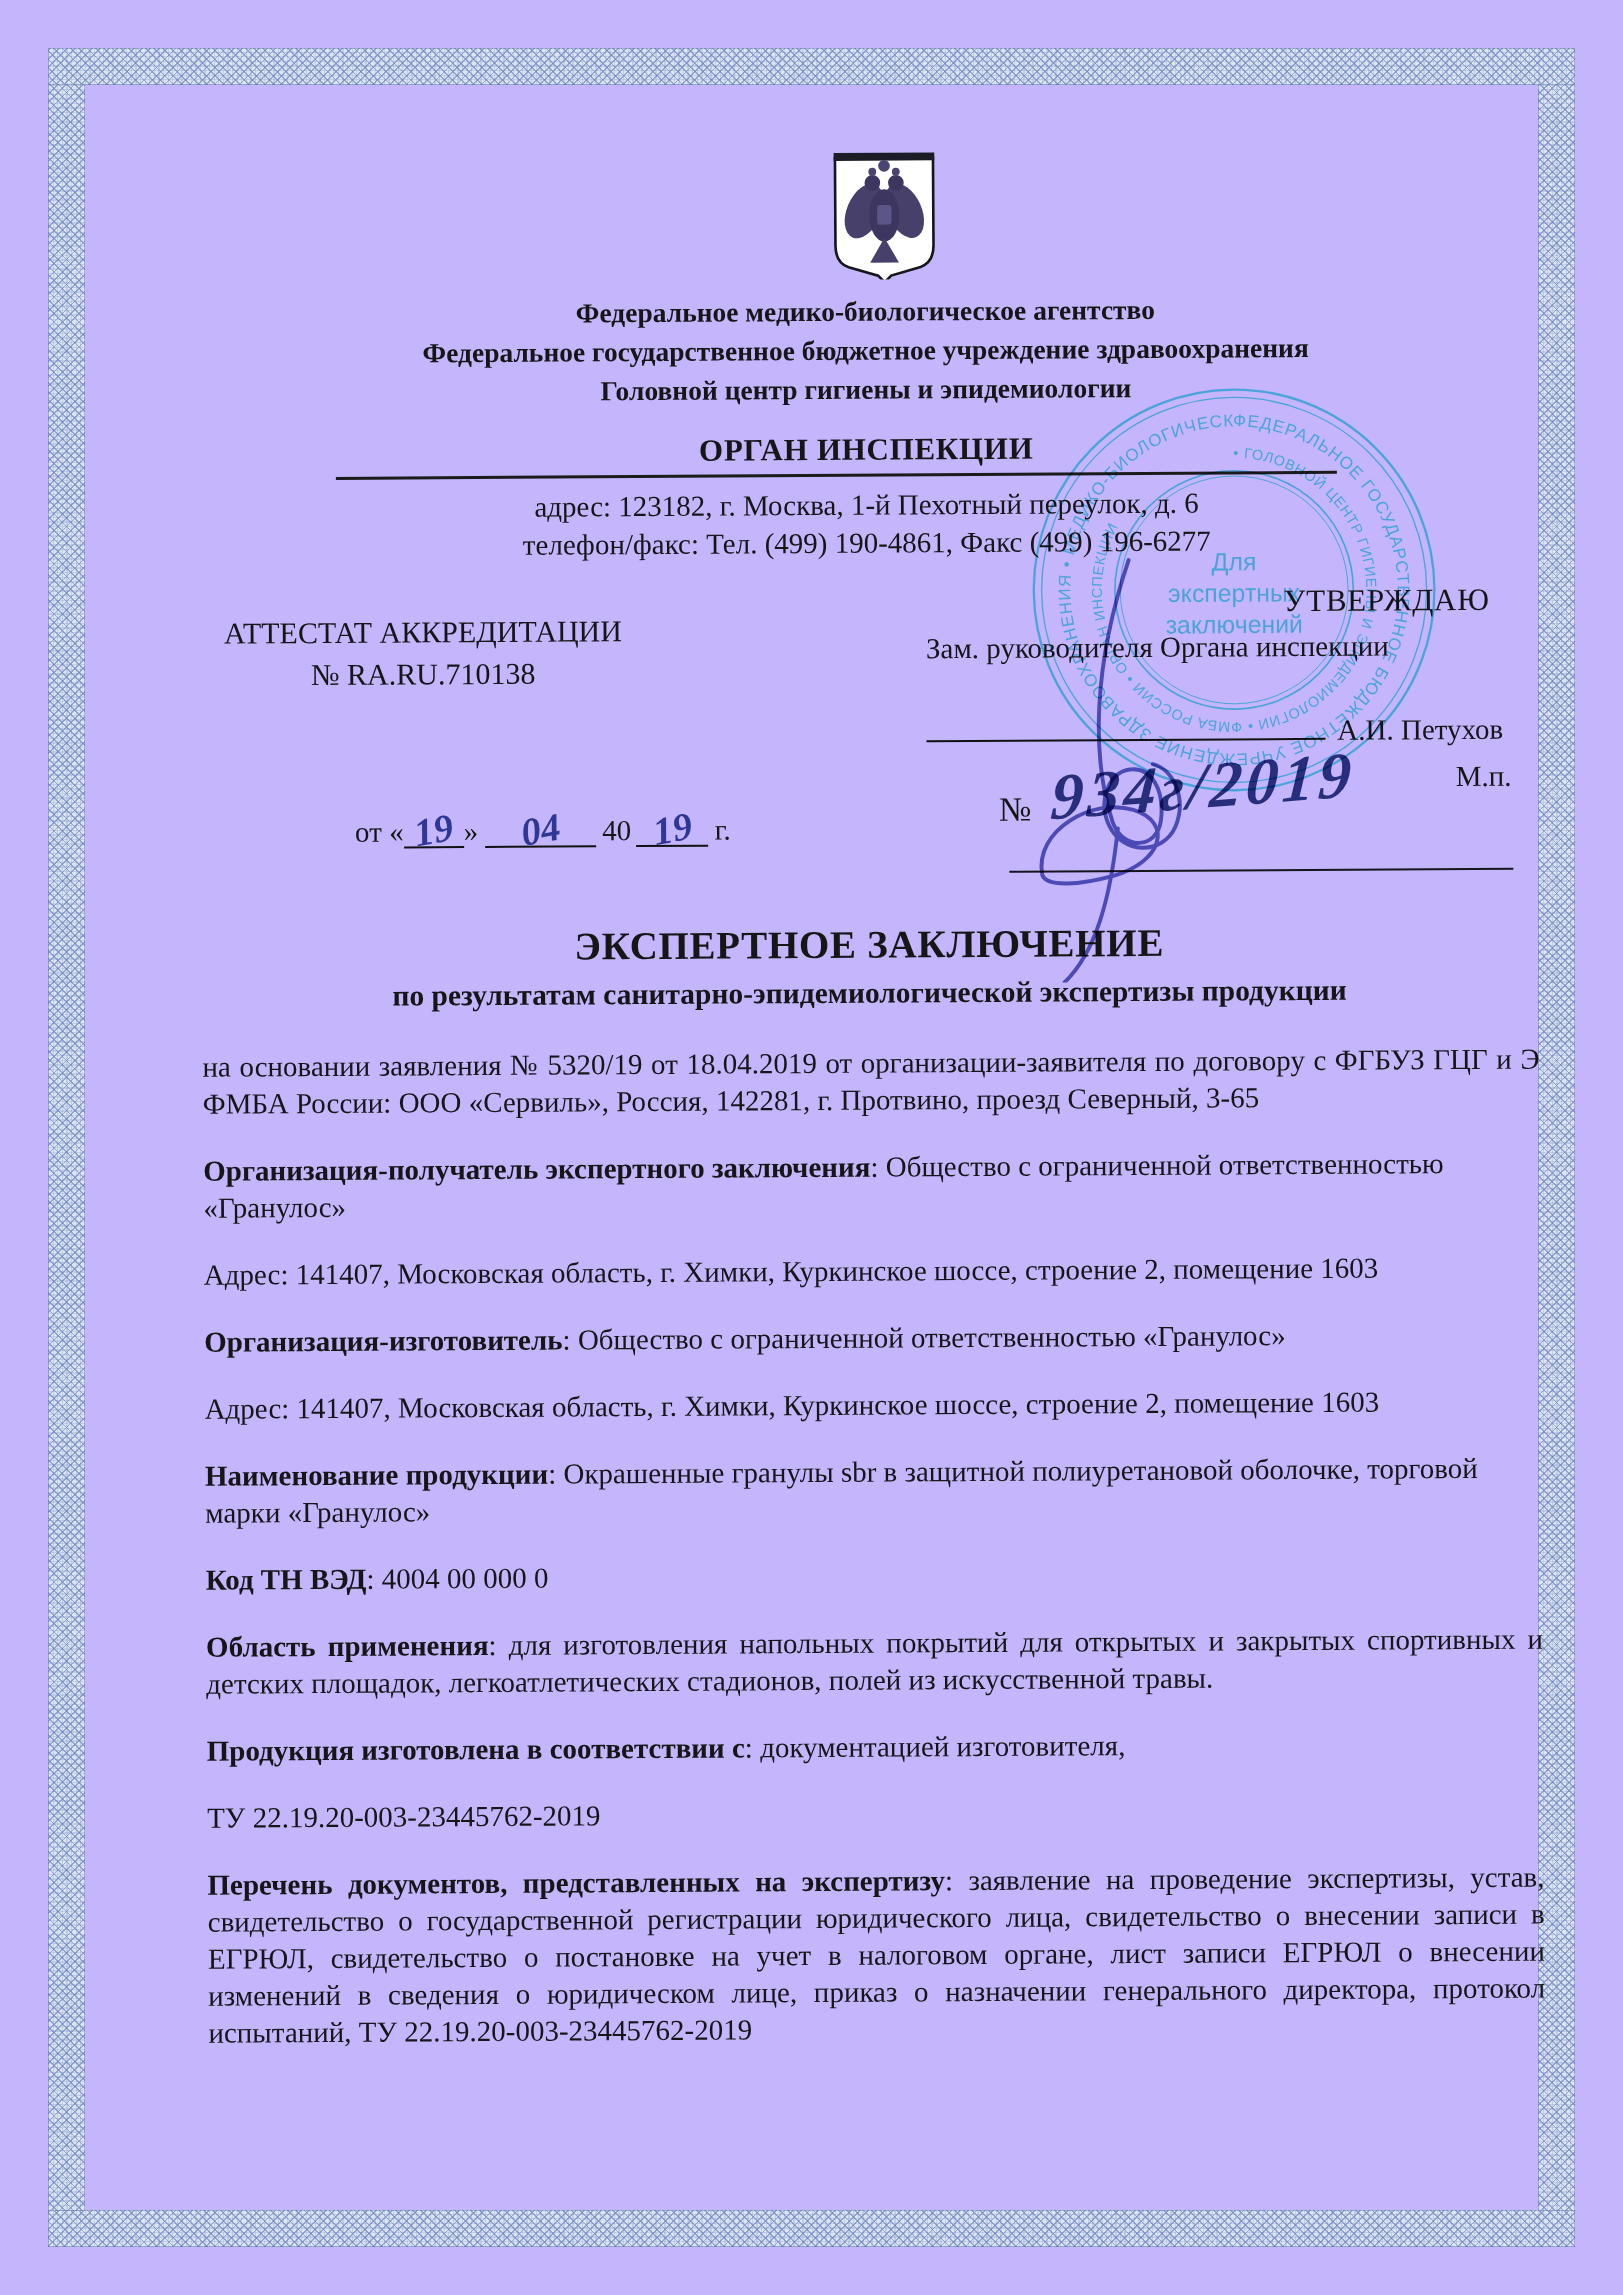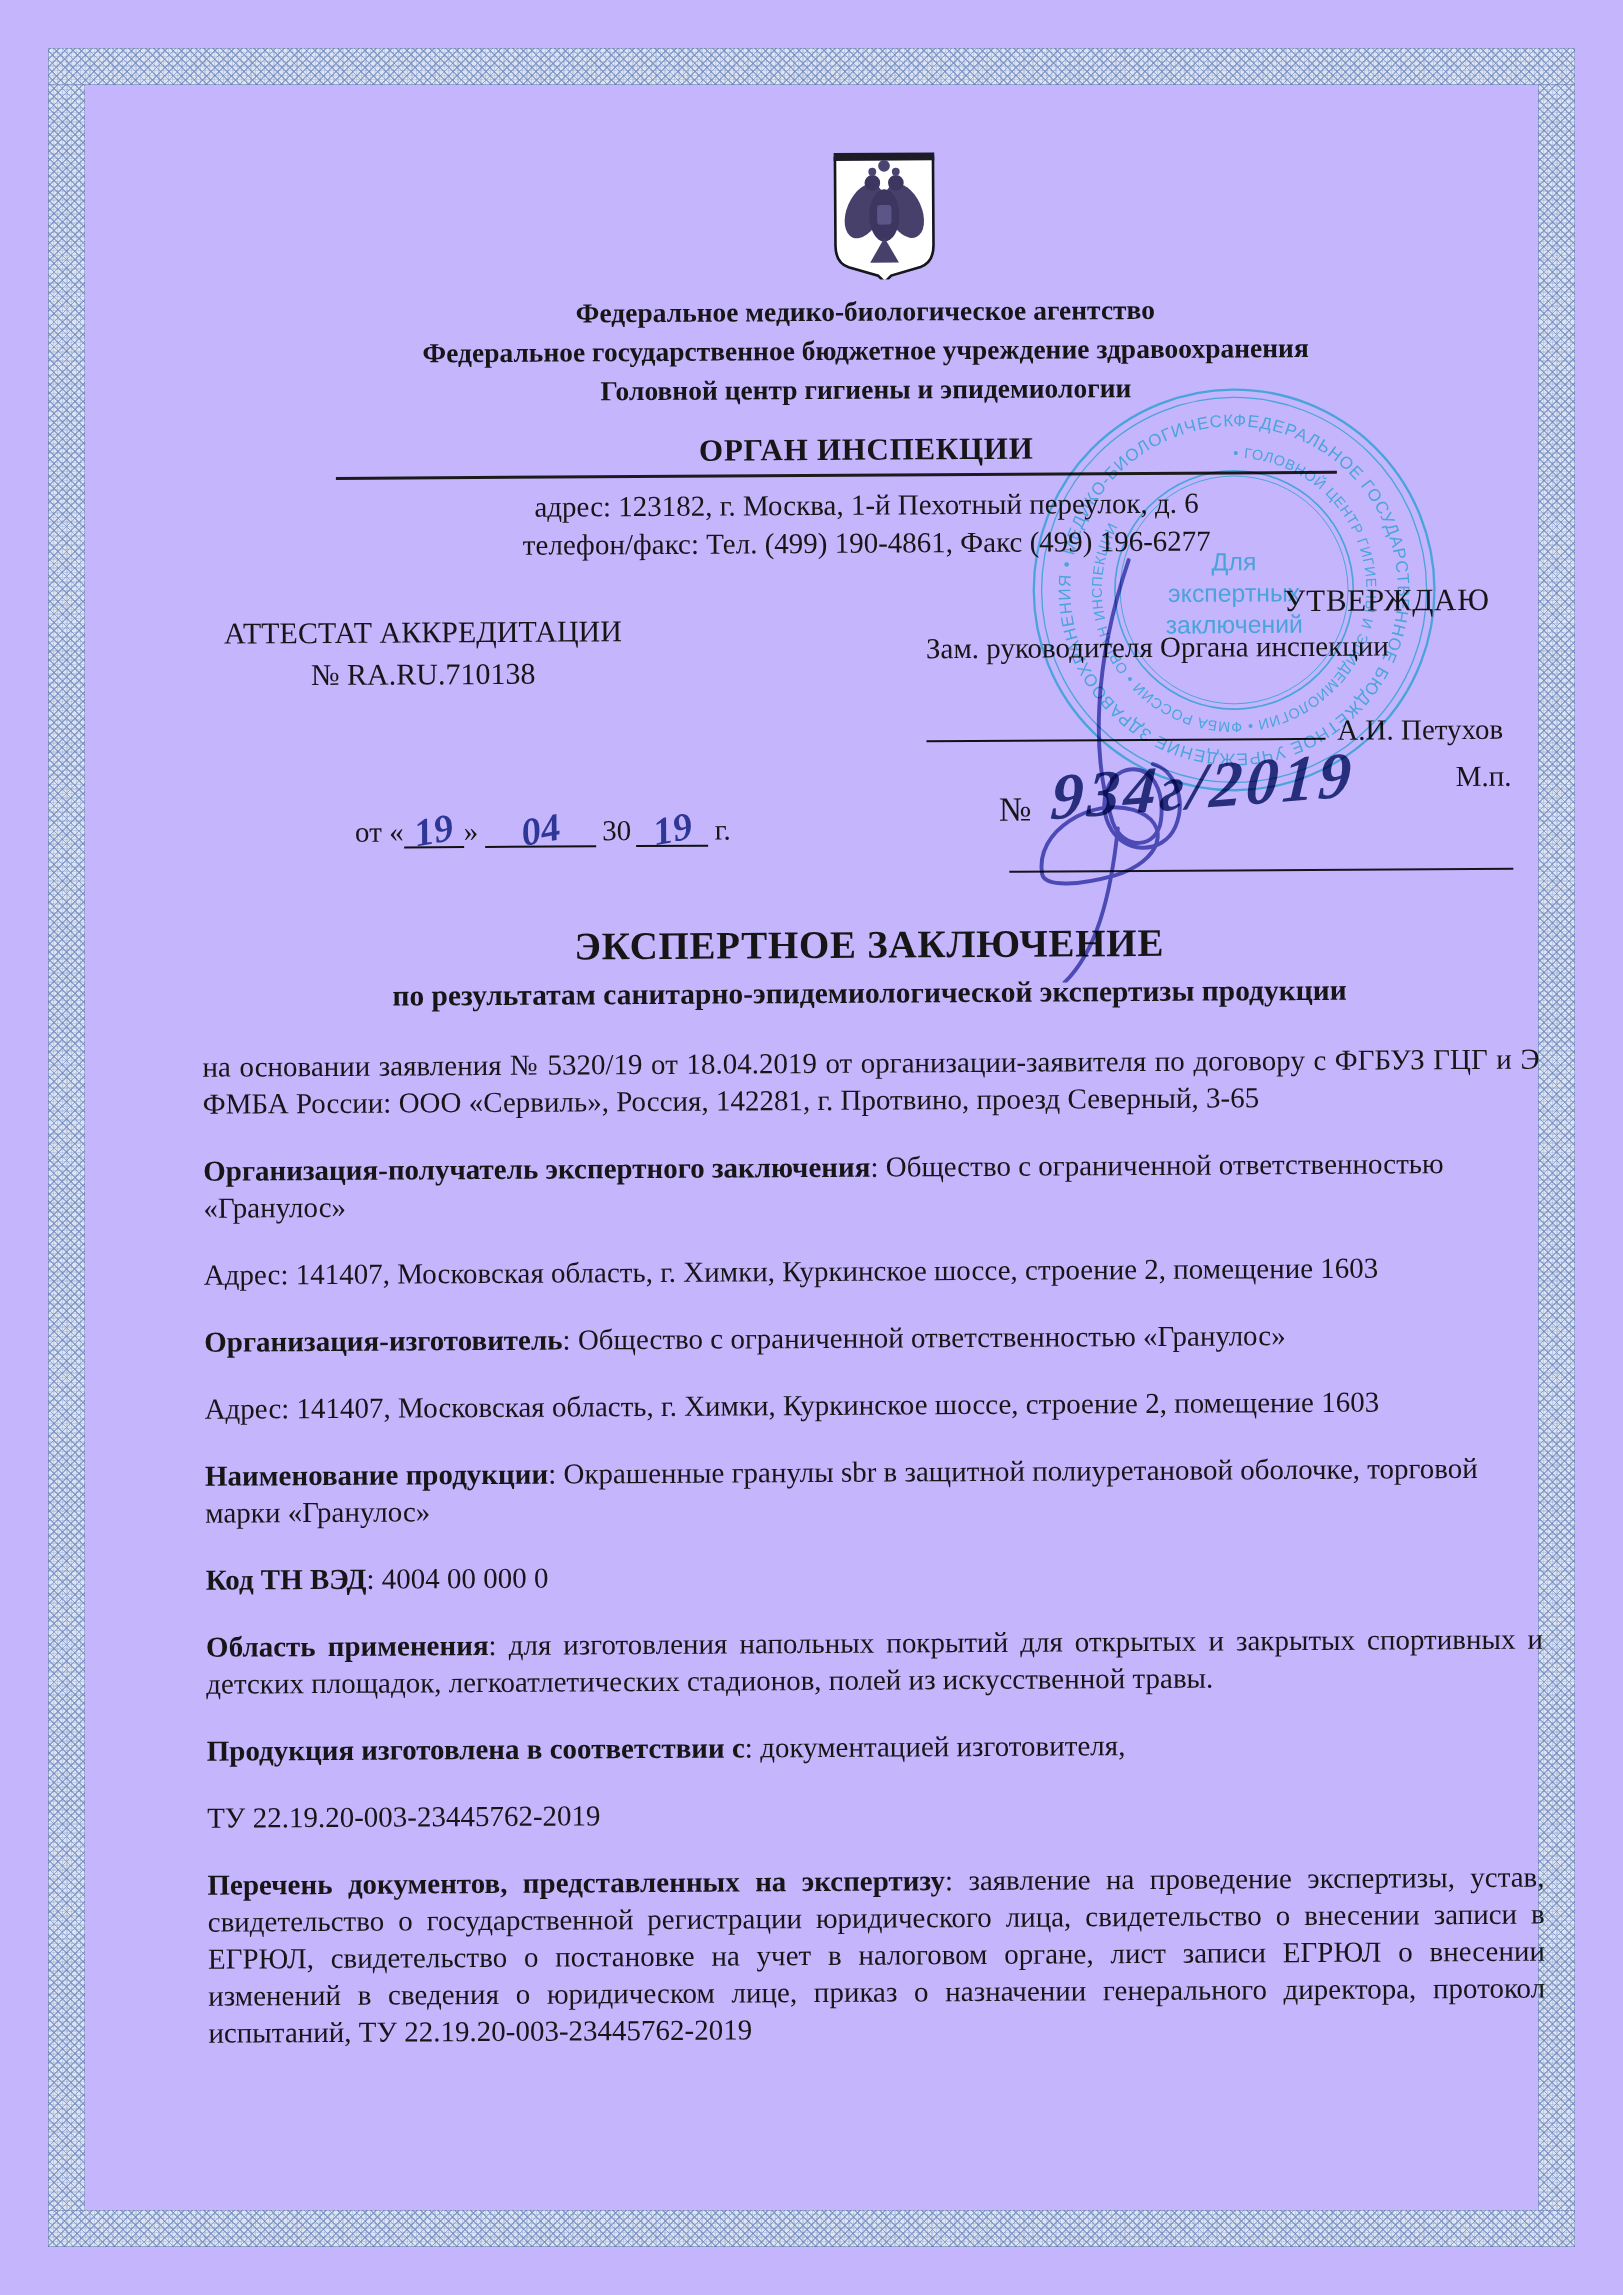--- a/index.html
+++ b/index.html
@@ -133,21 +133,21 @@
     <div class="approve">
       <div class="aw">УТВЕРЖДАЮ</div>
       <div class="at">Зам. руководителя Органа инспекции</div>
       <div class="sigrow">
         <span class="sigline"></span><span class="signame">А.И. Петухов</span>
       </div>
       <div class="mp">М.п.</div>
     </div>
 
     <div class="dateline">
-      <span>от «</span><span class="blank b-day"><span class="hw">19</span></span><span>»</span><span class="blank b-month"><span class="hw">04</span></span><span>30</span><span class="blank b-year"><span class="hw">19</span></span><span>г.</span>
+      <span>от «</span><span class="blank b-day"><span class="hw">19</span></span><span>»</span><span class="blank b-month"><span class="hw">04</span></span><span>40</span><span class="blank b-year"><span class="hw">19</span></span><span>г.</span>
     </div>
 
     <div class="numline">
       <span>№</span><span class="hw-num">934г/2019</span>
     </div>
     <div class="num-rule"></div>
 
     <div class="doc-title">ЭКСПЕРТНОЕ ЗАКЛЮЧЕНИЕ</div>
     <div class="doc-sub">по результатам санитарно-эпидемиологической экспертизы продукции</div>
 

